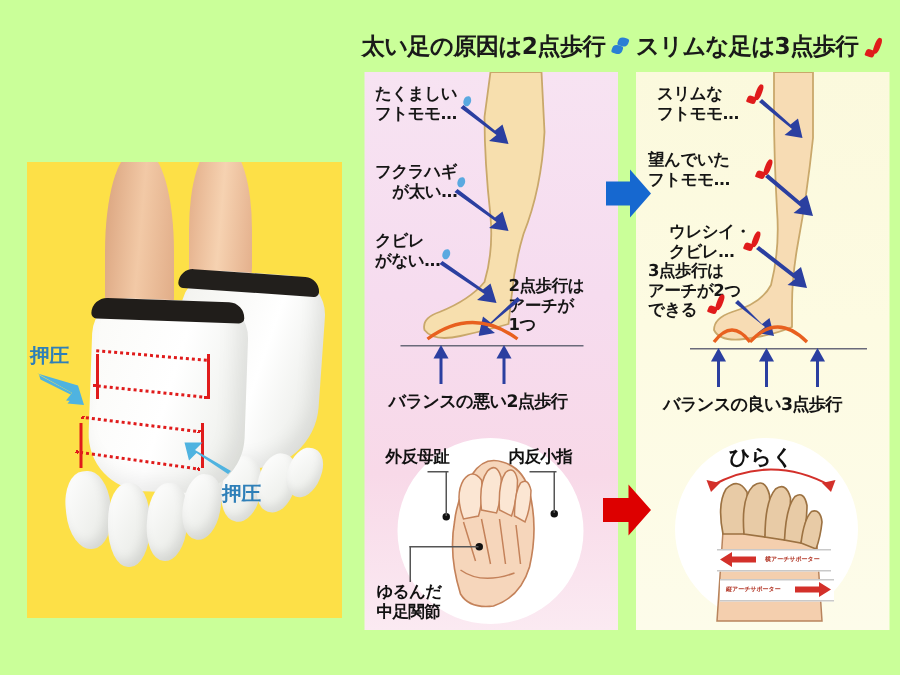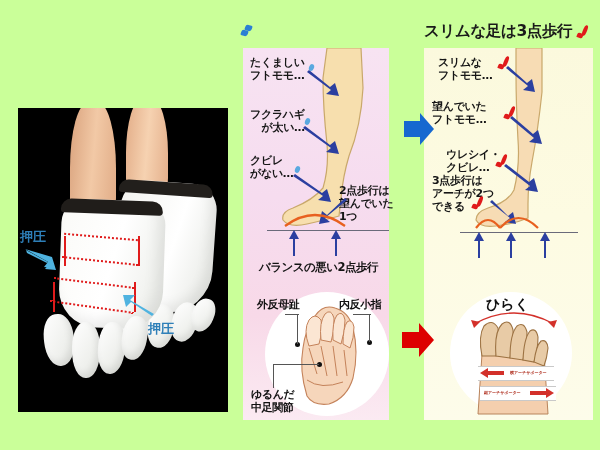--- a/index.html
+++ b/index.html
@@ -23,21 +23,21 @@
   .shoe{width:12px;height:12px;position:relative;display:inline-block;}
   .shoe i{position:absolute;display:block;border-radius:50% 20% 50% 20%;}
   .shoe-blue i:nth-child(1){width:7px;height:6px;background:#2b7fd4;left:4px;top:0;transform:rotate(18deg);}
   .shoe-blue i:nth-child(2){width:7px;height:6px;background:#2b7fd4;left:0;top:5px;transform:rotate(18deg);}
   .shoe-red i:nth-child(1){width:4px;height:11px;background:#e01b1b;left:6px;top:0;transform:rotate(22deg);border-radius:40%;}
   .shoe-red i:nth-child(2){width:6px;height:5px;background:#e01b1b;left:0px;top:8px;transform:rotate(22deg);border-radius:40% 10% 40% 10%;}
 
   
   .photo{
     position:absolute;left:18px;top:108px;width:210px;height:304px;
-    background:#000000;overflow:hidden;
+    background:#fde047;overflow:hidden;
   }
   .legA{position:absolute;left:52px;top:-6px;width:46px;height:120px;
         background:linear-gradient(95deg,#d9a27d,#f2c9a6 50%,#e0ab86);
         border-radius:40% 40% 30% 30%/55% 55% 20% 20%;}
   .legB{position:absolute;left:108px;top:-10px;width:42px;height:100px;
         background:linear-gradient(95deg,#e2ac87,#f6d2b1 50%,#e3ae8a);
         border-radius:40% 40% 30% 30%/55% 55% 20% 20%;}
   .sockBack{position:absolute;left:100px;top:74px;width:96px;height:130px;
         background:linear-gradient(105deg,#f2f2ee,#ffffff 55%,#e4e6e1);
         border-radius:26px 26px 44px 44px;transform:rotate(4deg);
@@ -57,21 +57,21 @@
 
   .dashband{position:absolute;height:0;border-top:2.5px dotted #e01b1b;}
   .redline{position:absolute;width:0;border-left:2px solid #e01b1b;}
 
   .lbl-press{
     position:absolute;font-size:13px;font-weight:bold;color:#2e7fb8;
     letter-spacing:0px;white-space:nowrap;
   }
 
   
-  .panelL{position:absolute;left:243px;top:48px;width:146px;height:372px;
+  .panelL{position:absolute;left:243px;top:48px;width:169px;height:372px;
     background:linear-gradient(180deg,#f7e3f2 0%,#f6dcef 40%,#f8d9e8 72%,#fbeaf2 100%);}
   .panelR{position:absolute;left:424px;top:48px;width:169px;height:372px;
     background:linear-gradient(180deg,#fbf9dd 0%,#fdfbe2 45%,#fdfcea 100%);}
   .noteTxt{
     position:absolute;font-size:11px;font-weight:bold;color:#161616;
     line-height:13px;white-space:pre;letter-spacing:-0.3px;
   }
   .capTxt{
     position:absolute;font-size:11.5px;font-weight:bold;color:#141414;
     white-space:nowrap;letter-spacing:-0.5px;
@@ -90,20 +90,21 @@
   .hiraku{position:absolute;font-size:14px;font-weight:bold;color:#111;}
   .band{position:absolute;background:#ffffff;border-top:1px solid #c9c9c9;border-bottom:1px solid #c9c9c9;}
   .bandTxt{position:absolute;font-size:3.6px;font-weight:bold;color:#b03020;white-space:nowrap;}
 </style>
 </head>
 <body style="background: rgb(202, 255, 153);">
 
 <div class="stage">
 
   <div class="hdr hdr-left">
+    <span>太い足の原因は2点歩行</span>
     <span class="shoe shoe-blue">
         <i></i>
         <i></i>
       </span>
   </div>
   <div class="hdr hdr-right">
     <span>スリムな足は3点歩行</span>
     <span class="shoe shoe-red">
         <i></i>
         <i></i>
@@ -174,21 +175,21 @@
     <div style="position:absolute;left:62px;top:70px;width:5px;height:7px;background:#5aa9e0;border-radius:50%;transform:rotate(20deg);"></div>
 
     <div class="noteTxt" style="left:7px;top:106px;">クビレ
 がない…</div>
     <svg style="position:absolute;left:48px;top:126px;" width="44" height="32">
       <path d="M2,2 L32,22 L27,26 L40,28 L36,15 L31,19 L4,0 Z" fill="#2b3fa0"></path>
     </svg>
     <div style="position:absolute;left:52px;top:118px;width:5px;height:7px;background:#5aa9e0;border-radius:50%;transform:rotate(20deg);"></div>
 
     <div class="noteTxt" style="left:96px;top:136px;">2点歩行は
-望んでいた
+アーチが
 1つ</div>
     <svg style="position:absolute;left:76px;top:150px;" width="30" height="28">
       <path d="M28,2 L6,20 L11,24 L0,26 L3,13 L8,17 L26,0 Z" fill="#2b3fa0"></path>
     </svg>
 
     <svg style="position:absolute;left:38px;top:156px;" width="72" height="26">
       <path d="M4,22 Q34,0 64,22" stroke="#e8601f" stroke-width="2.2" fill="none"></path>
     </svg>
     <div class="ground" style="left:24px;top:182px;width:122px;"></div>
 
@@ -290,20 +291,21 @@
       </svg>
     <div class="upStem" style="left:86px;top:192px;height:18px;"></div>
     <svg style="position:absolute;left:81px;top:184px;" width="12" height="10">
         <path d="M6,0 L11,9 L1,9 Z" fill="#2b3fa0"></path>
       </svg>
     <div class="upStem" style="left:120px;top:192px;height:18px;"></div>
     <svg style="position:absolute;left:115px;top:184px;" width="12" height="10">
         <path d="M6,0 L11,9 L1,9 Z" fill="#2b3fa0"></path>
       </svg>
 
+    <div class="capTxt" style="left:18px;top:214px;">バランスの良い3点歩行</div>
 
     <div class="circ" style="left:26px;top:244px;width:122px;height:122px;"></div>
 
     <svg style="position:absolute;left:46px;top:266px;" width="86" height="102">
       <path d="M12,40 L74,40 L78,100 L8,100 Z" fill="#f4cfae" stroke="#b8845d" stroke-width="1"></path>
       <path d="M12,42 Q8,22 14,12 Q22,4 28,14 Q30,28 26,42 Z" fill="#e8cba6" stroke="#9c7242" stroke-width="1.1"></path>
       <path d="M26,42 Q24,18 32,10 Q40,4 43,16 Q44,30 40,44 Z" fill="#e8cba6" stroke="#9c7242" stroke-width="1.1"></path>
       <path d="M40,44 Q40,20 47,12 Q54,7 57,18 Q57,32 53,46 Z" fill="#e8cba6" stroke="#9c7242" stroke-width="1.1"></path>
       <path d="M53,46 Q54,24 60,17 Q66,13 68,23 Q68,36 64,48 Z" fill="#e8cba6" stroke="#9c7242" stroke-width="1.1"></path>
       <path d="M64,48 Q66,32 71,27 Q77,25 78,34 Q77,44 74,52 Z" fill="#e8cba6" stroke="#9c7242" stroke-width="1.1"></path>

